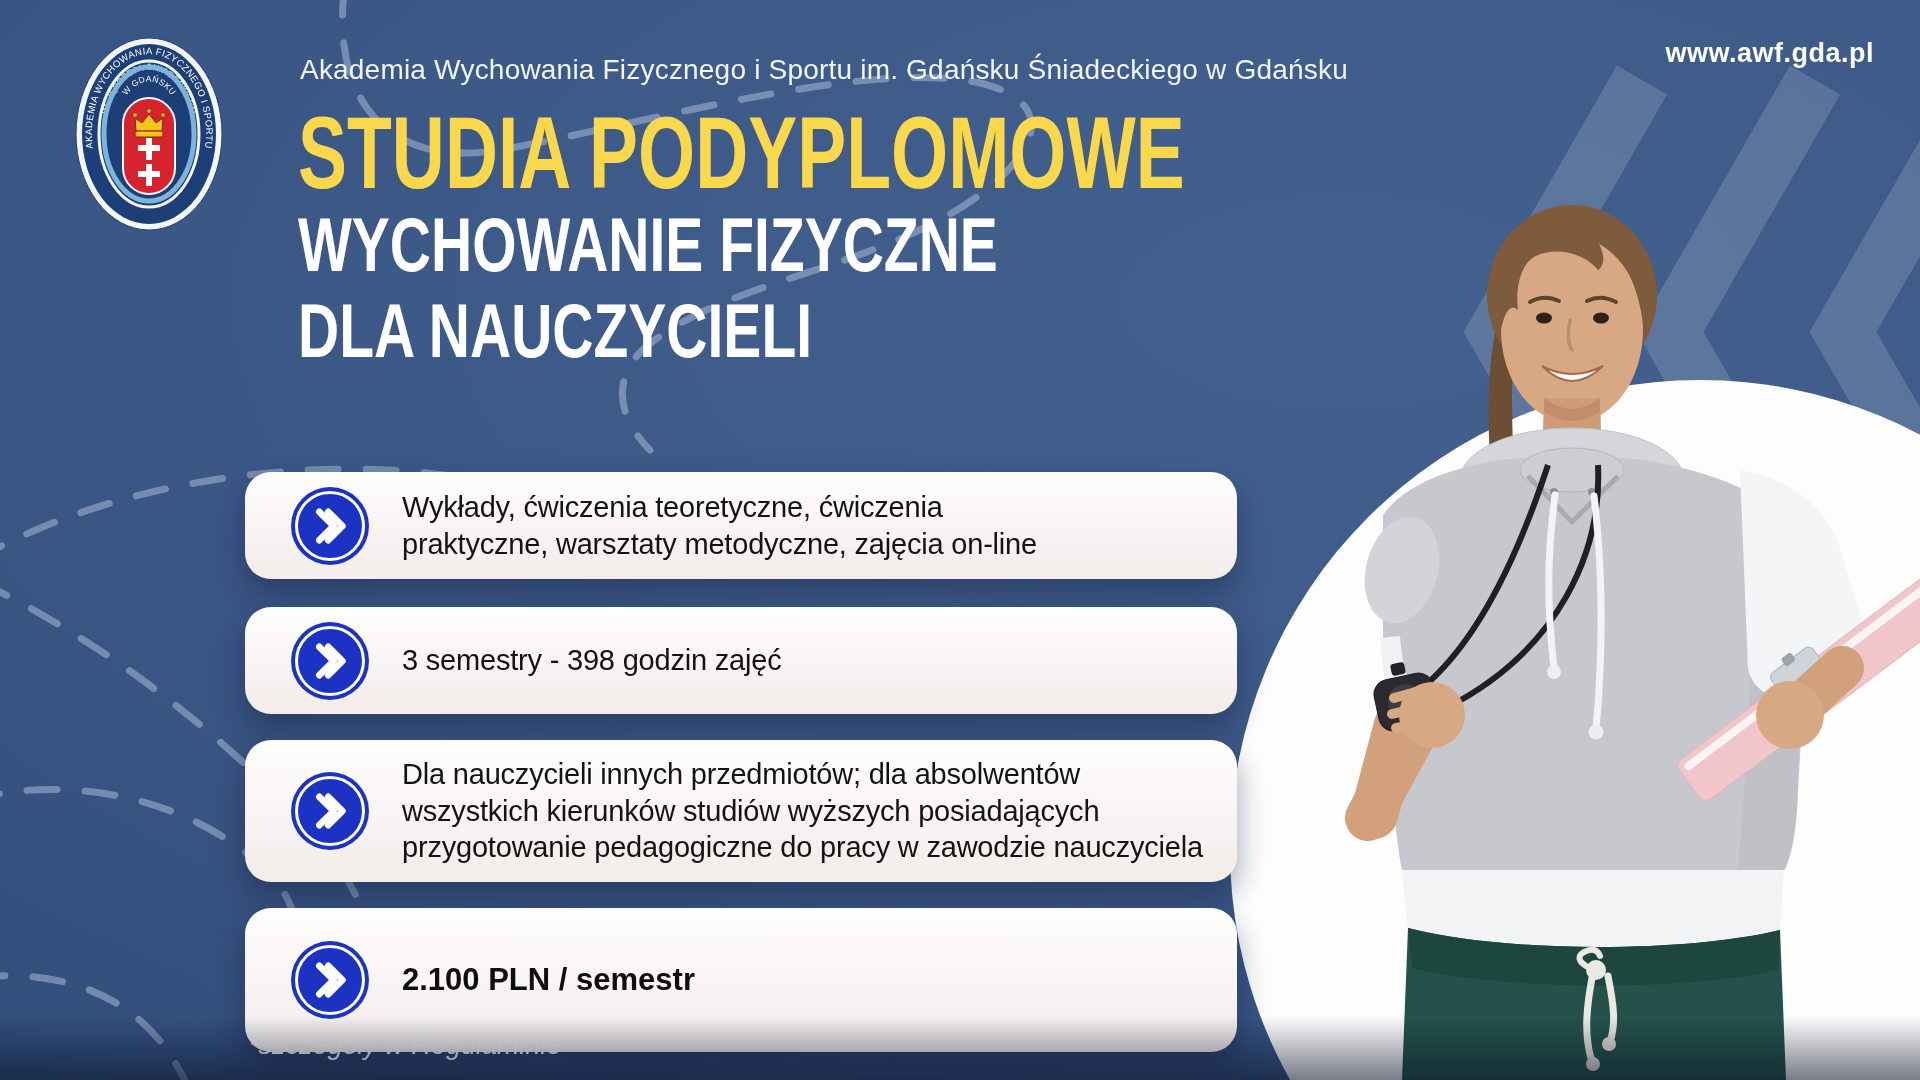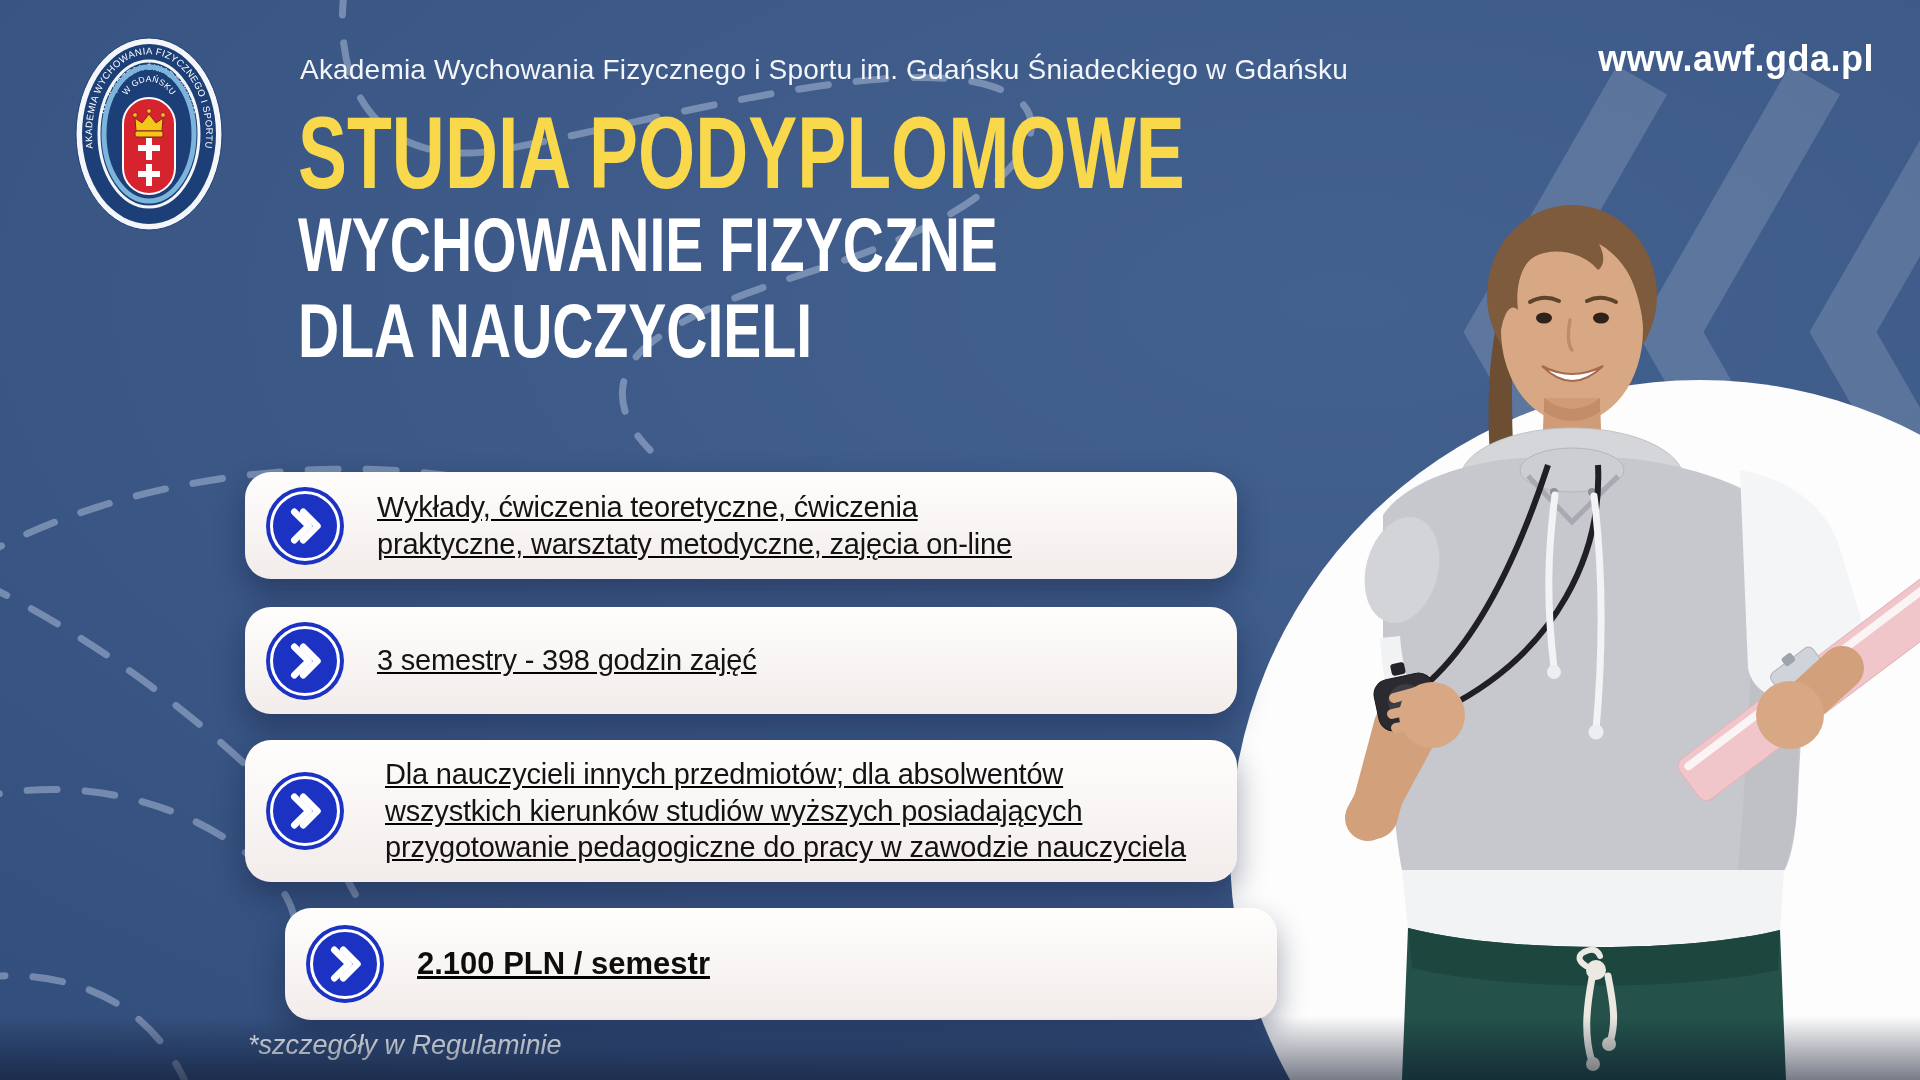--- a/index.html
+++ b/index.html
@@ -6,35 +6,35 @@
   .poster {
     position:relative; width:1920px; height:1080px; overflow:hidden;
     font-family:"Liberation Sans",sans-serif;
     background: radial-gradient(150% 130% at 70% 28%, #43618f 0%, #3a5685 45%, #304c79 78%, #28426c 100%);
   }
   .decor { position:absolute; left:0; top:0; }
   .bottom-shade { position:absolute; left:0; right:0; bottom:0; height:64px;
     background:linear-gradient(to top, rgba(9,17,38,.55), rgba(9,17,38,0)); }
 
   .univ { position:absolute; left:300px; top:54px; font-size:28px; color:#f2f5fa; letter-spacing:.2px; white-space:nowrap; }
-  .site { position:absolute; right:46px; top:38px; font-size:36px; font-weight:bold; color:#ffffff; letter-spacing:.5px; }
+  .site { position:absolute; right:46px; top:38px; font-size:27px; font-weight:bold; color:#ffffff; letter-spacing:.5px; }
 
   .title { position:absolute; left:298px; top:100px; font-size:102px; font-weight:bold; color:#F9D84B;
     transform:scaleX(.72); transform-origin:left top; white-space:nowrap; line-height:1.05; }
   .sub { position:absolute; left:298px; top:202px; font-size:76px; font-weight:bold; color:#ffffff;
     line-height:86px; transform:scaleX(.75); transform-origin:left top; white-space:nowrap; }
 
   .card { position:absolute; left:245px; width:992px; border-radius:26px;
     background:linear-gradient(180deg,#fffefd,#f2ecea);
     box-shadow:0 14px 30px rgba(12,22,52,.38);
-    display:flex; align-items:center; padding:0 14px 0 21px; box-sizing:border-box;text-decoration:underline; }
+    display:flex; align-items:center; padding:0 14px 0 46px; box-sizing:border-box; }
   .card1 { top:472px; height:107px; }
   .card2 { top:607px; height:107px; }
-  .card3 { top:740px; height:142px;gap:8px; }
-  .card4 { top:908px; height:112px;margin-left:40px; }
+  .card3 { top:740px; height:142px; }
+  .card4 { top:908px; height:144px; }
 
   .bullet { width:78px; height:78px; border-radius:50%; background:#1b32c3; flex:0 0 78px;
     margin-right:33px; position:relative; display:flex; align-items:center; justify-content:center; }
   .bullet::after { content:""; position:absolute; inset:4px; border:3px solid #ffffff; border-radius:50%; }
   .bullet svg { width:32px; height:44px; position:relative; }
 
   .card-text { font-size:29px; color:#131313; line-height:1.26; white-space:pre-line; letter-spacing:-.2px; }
   .card-title { font-size:31px; font-weight:bold; color:#0e0e0e; line-height:1.3; }
 
   .footnote { position:absolute; left:248px; top:1030px; font-style:italic; font-size:27px; color:#eef2f8; }

